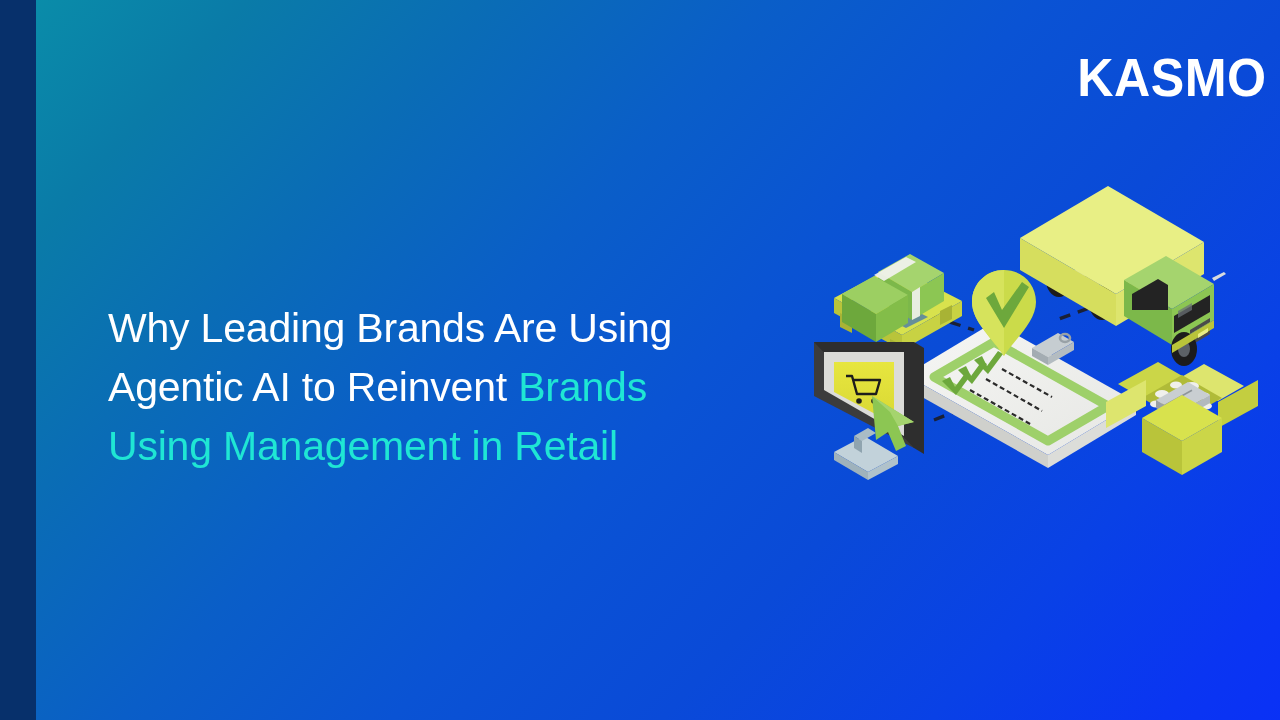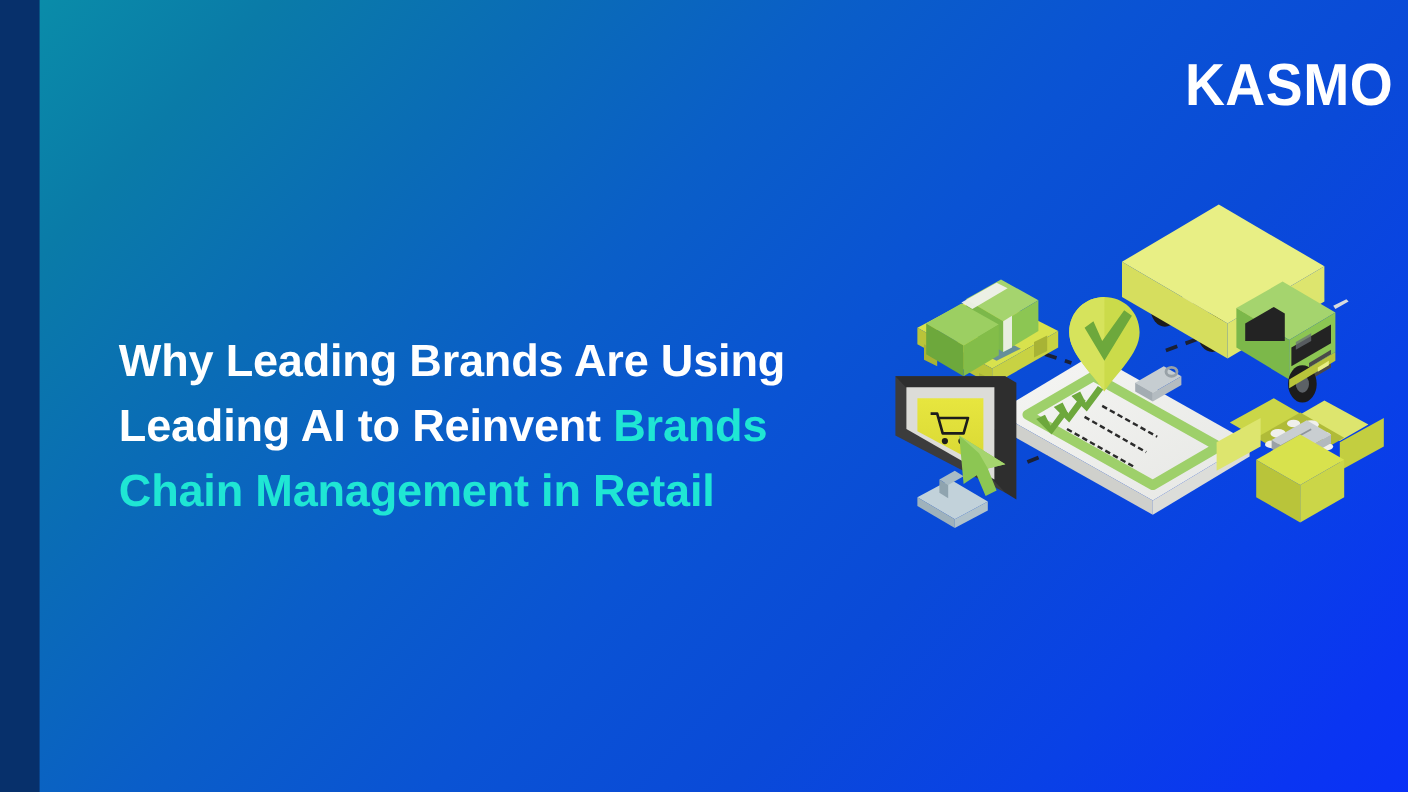--- a/index.html
+++ b/index.html
@@ -44,21 +44,21 @@
     font-family: "Liberation Sans", sans-serif;
   }
 
   
   #headline {
     position: absolute;
     left: 72px;
     top: 272px;
     width: 690px;
     font-size: 41px;
-    font-weight: 700;
+    font-weight: 400;
     line-height: 59px;
     color: #ffffff;
     letter-spacing: -0.2px;
   }
   #headline .hl {
     color: #1fe6d4;
   }
 
   
   #art {
@@ -72,22 +72,22 @@
 </style>
 </head>
 <body>
 
 <div id="stage">
 
   <div id="brand">KASMO</div>
 
   <h1 id="headline">
     <span>Why Leading Brands Are Using</span><br>
-    <span>Leading AI to Reinvent </span><span class="hl">Brands</span><br>
-    <span class="hl">Chain Management in Retail</span>
+    <span>Agentic AI to Reinvent </span><span class="hl">Brands</span><br>
+    <span class="hl">Using Management in Retail</span>
   </h1>
 
   <div id="art">
     <svg viewBox="0 0 470 330" xmlns="http://www.w3.org/2000/svg">
       <defs>
         <linearGradient id="gWhiteTop" x1="0" y1="0" x2="1" y2="1">
           <stop offset="0" stop-color="#f6f6f4"></stop>
           <stop offset="1" stop-color="#e6e7e4"></stop>
         </linearGradient>
         <linearGradient id="gScreen" x1="0" y1="0" x2="0" y2="1">

